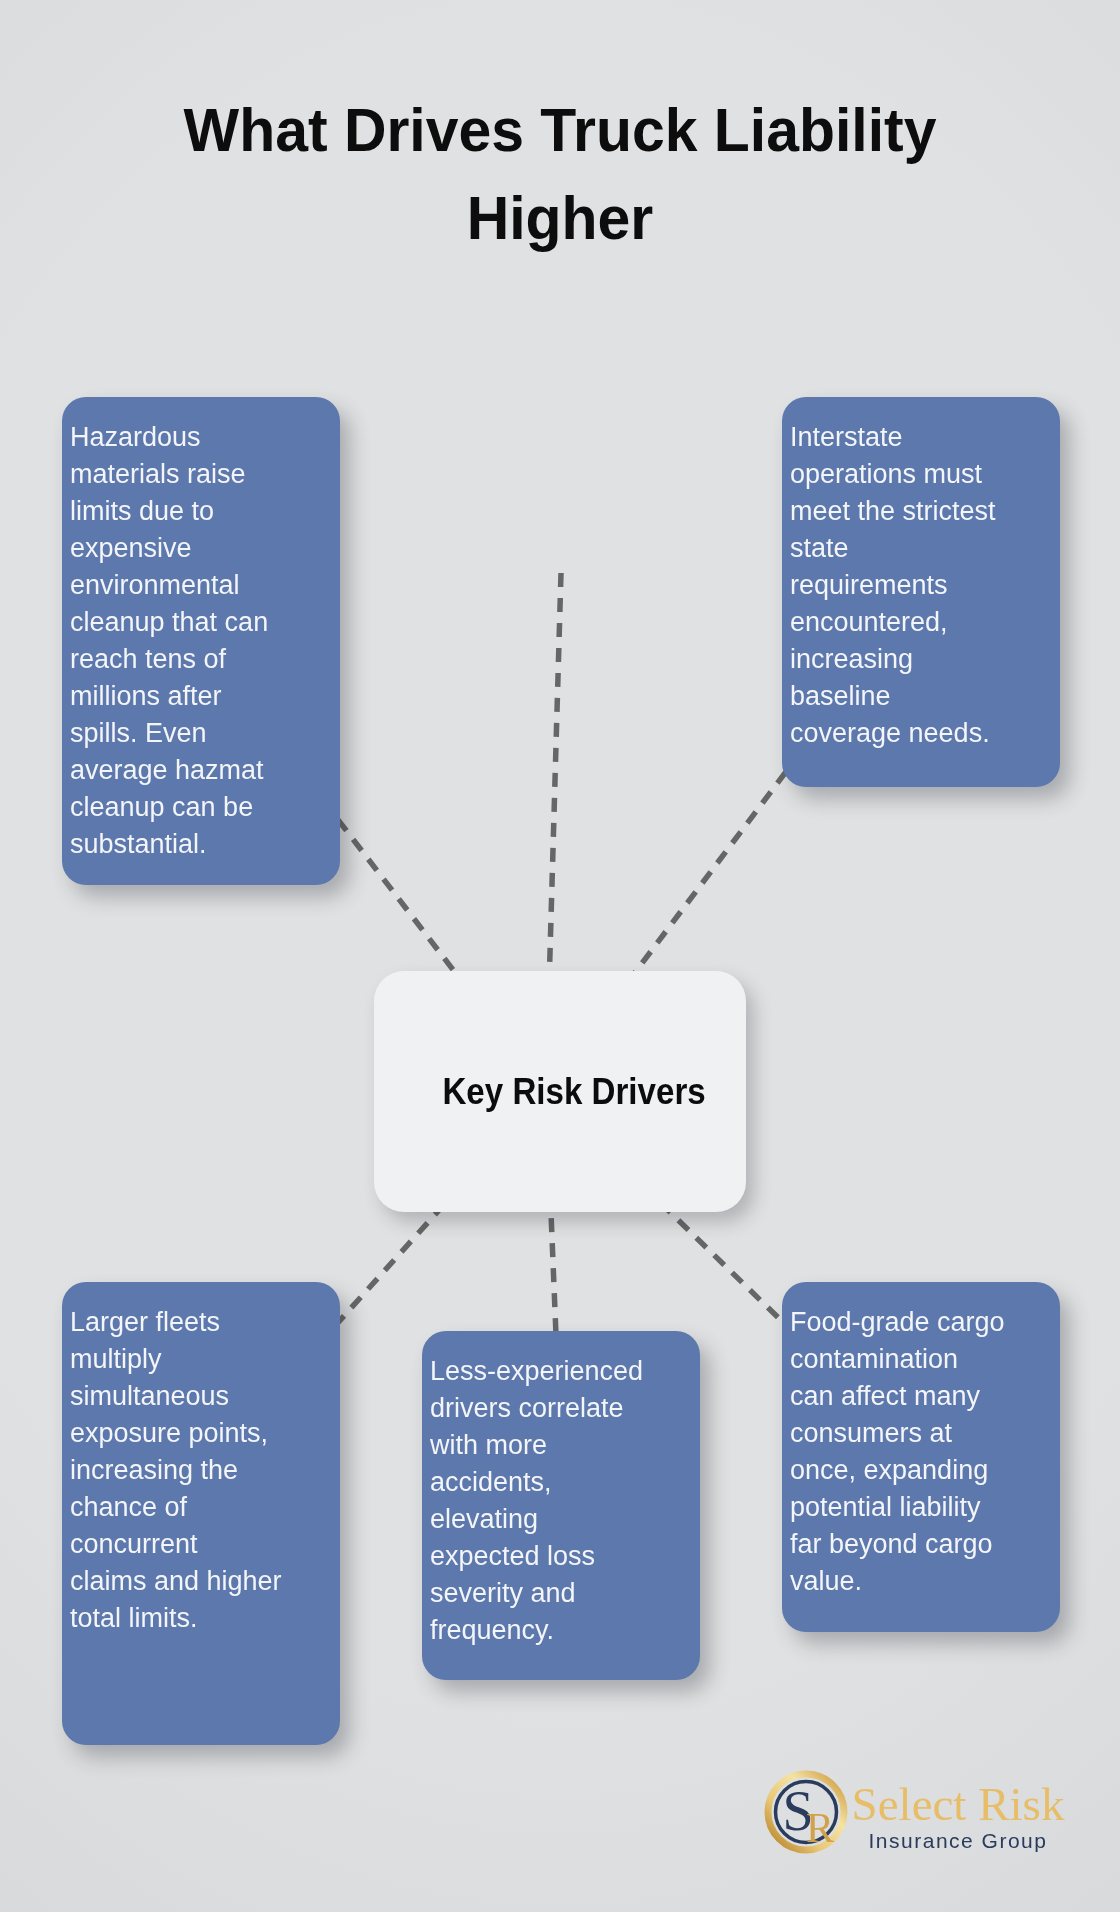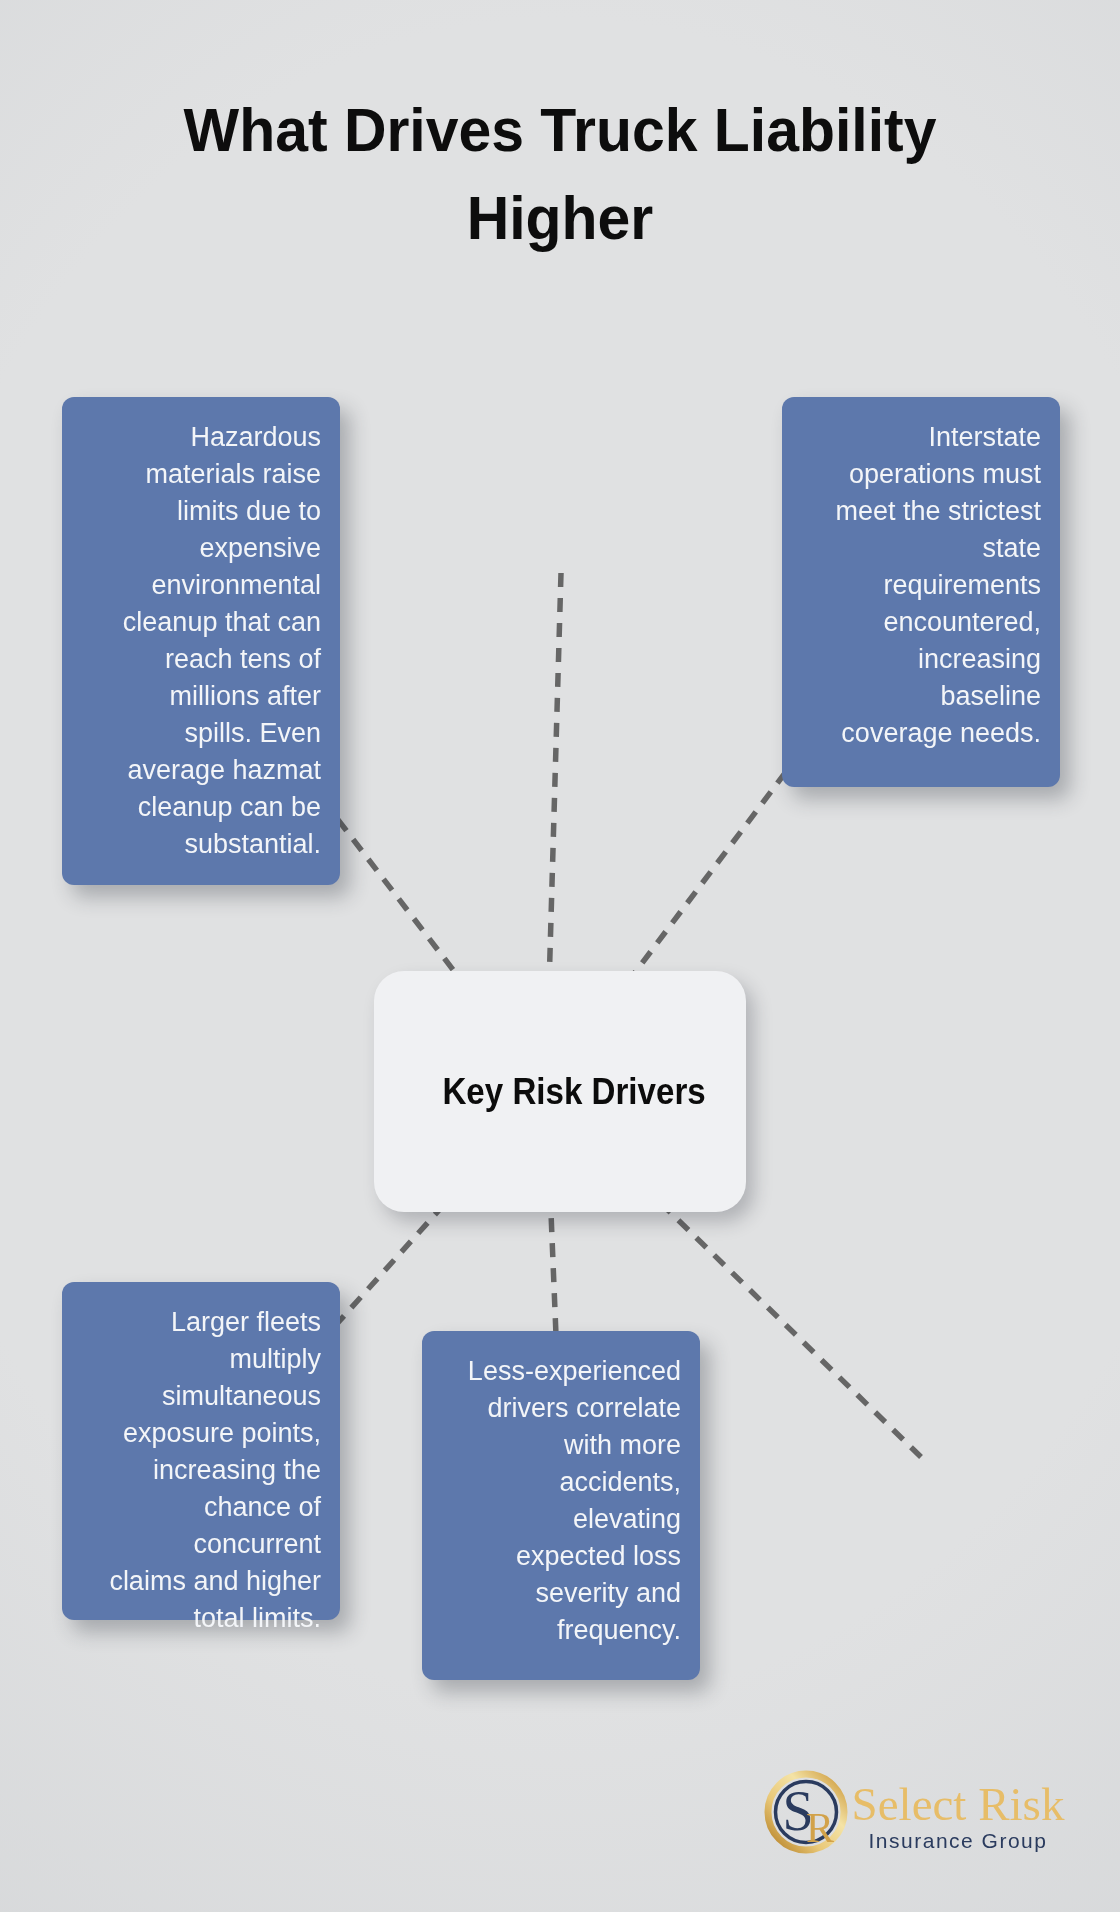--- a/index.html
+++ b/index.html
@@ -37,38 +37,37 @@
   }
   .connector-line {
     stroke: var(--connector);
     stroke-width: 5.5;
     stroke-dasharray: 14 11;
   }
   .node {
     position: absolute;
     width: 278px;
     background: var(--node-fill);
-    border-radius: 12px;
+    border-radius: 24px;
     box-shadow: 10px 12px 20px rgba(40, 45, 55, 0.30);
     z-index: 2;
     box-sizing: border-box;
-    padding: 22px 19px;
-    text-align: right;
+    padding: 22px 8px;
   }
   .node p {
     margin: 0;
     color: var(--node-text);
     font-size: 27px;
     line-height: 37px;
     white-space: pre-line;
   }
   .node-1 { left: 62px;  top: 397px; height: 488px; }
   .node-2 { left: 422px; top: 397px; height: 351px; }
   .node-3 { left: 782px; top: 397px; height: 390px; }
-  .node-4 { left: 62px;  top: 1282px; height: 338px; }
+  .node-4 { left: 62px;  top: 1282px; height: 463px; }
   .node-5 { left: 422px; top: 1283px; height: 349px; margin-top: 48px; }
   .node-6 { left: 782px; top: 1282px; height: 350px; }
   .center-node {
     position: absolute;
     left: 374px; top: 971px;
     width: 344px; height: 241px;
     background: var(--center-fill);
     border-radius: 30px;
     box-shadow: 8px 10px 18px rgba(40, 45, 55, 0.25);
     display: flex;
@@ -167,20 +166,30 @@
   </div>
   <div class="node node-5">
     <p>Less-experienced
 drivers correlate
 with more
 accidents,
 elevating
 expected loss
 severity and
 frequency.</p>
+  </div>
+  <div class="node node-6">
+    <p>Food-grade cargo
+contamination
+can affect many
+consumers at
+once, expanding
+potential liability
+far beyond cargo
+value.</p>
   </div>
 
   <div class="center-node">
     <span>Key Risk Drivers</span>
   </div>
 
   <svg class="logo" viewBox="0 0 340 116" xmlns="http://www.w3.org/2000/svg">
     <defs>
       <linearGradient id="goldRing" x1="0" y1="1" x2="1" y2="0">
         <stop offset="0" stop-color="#b07a1f"></stop>

